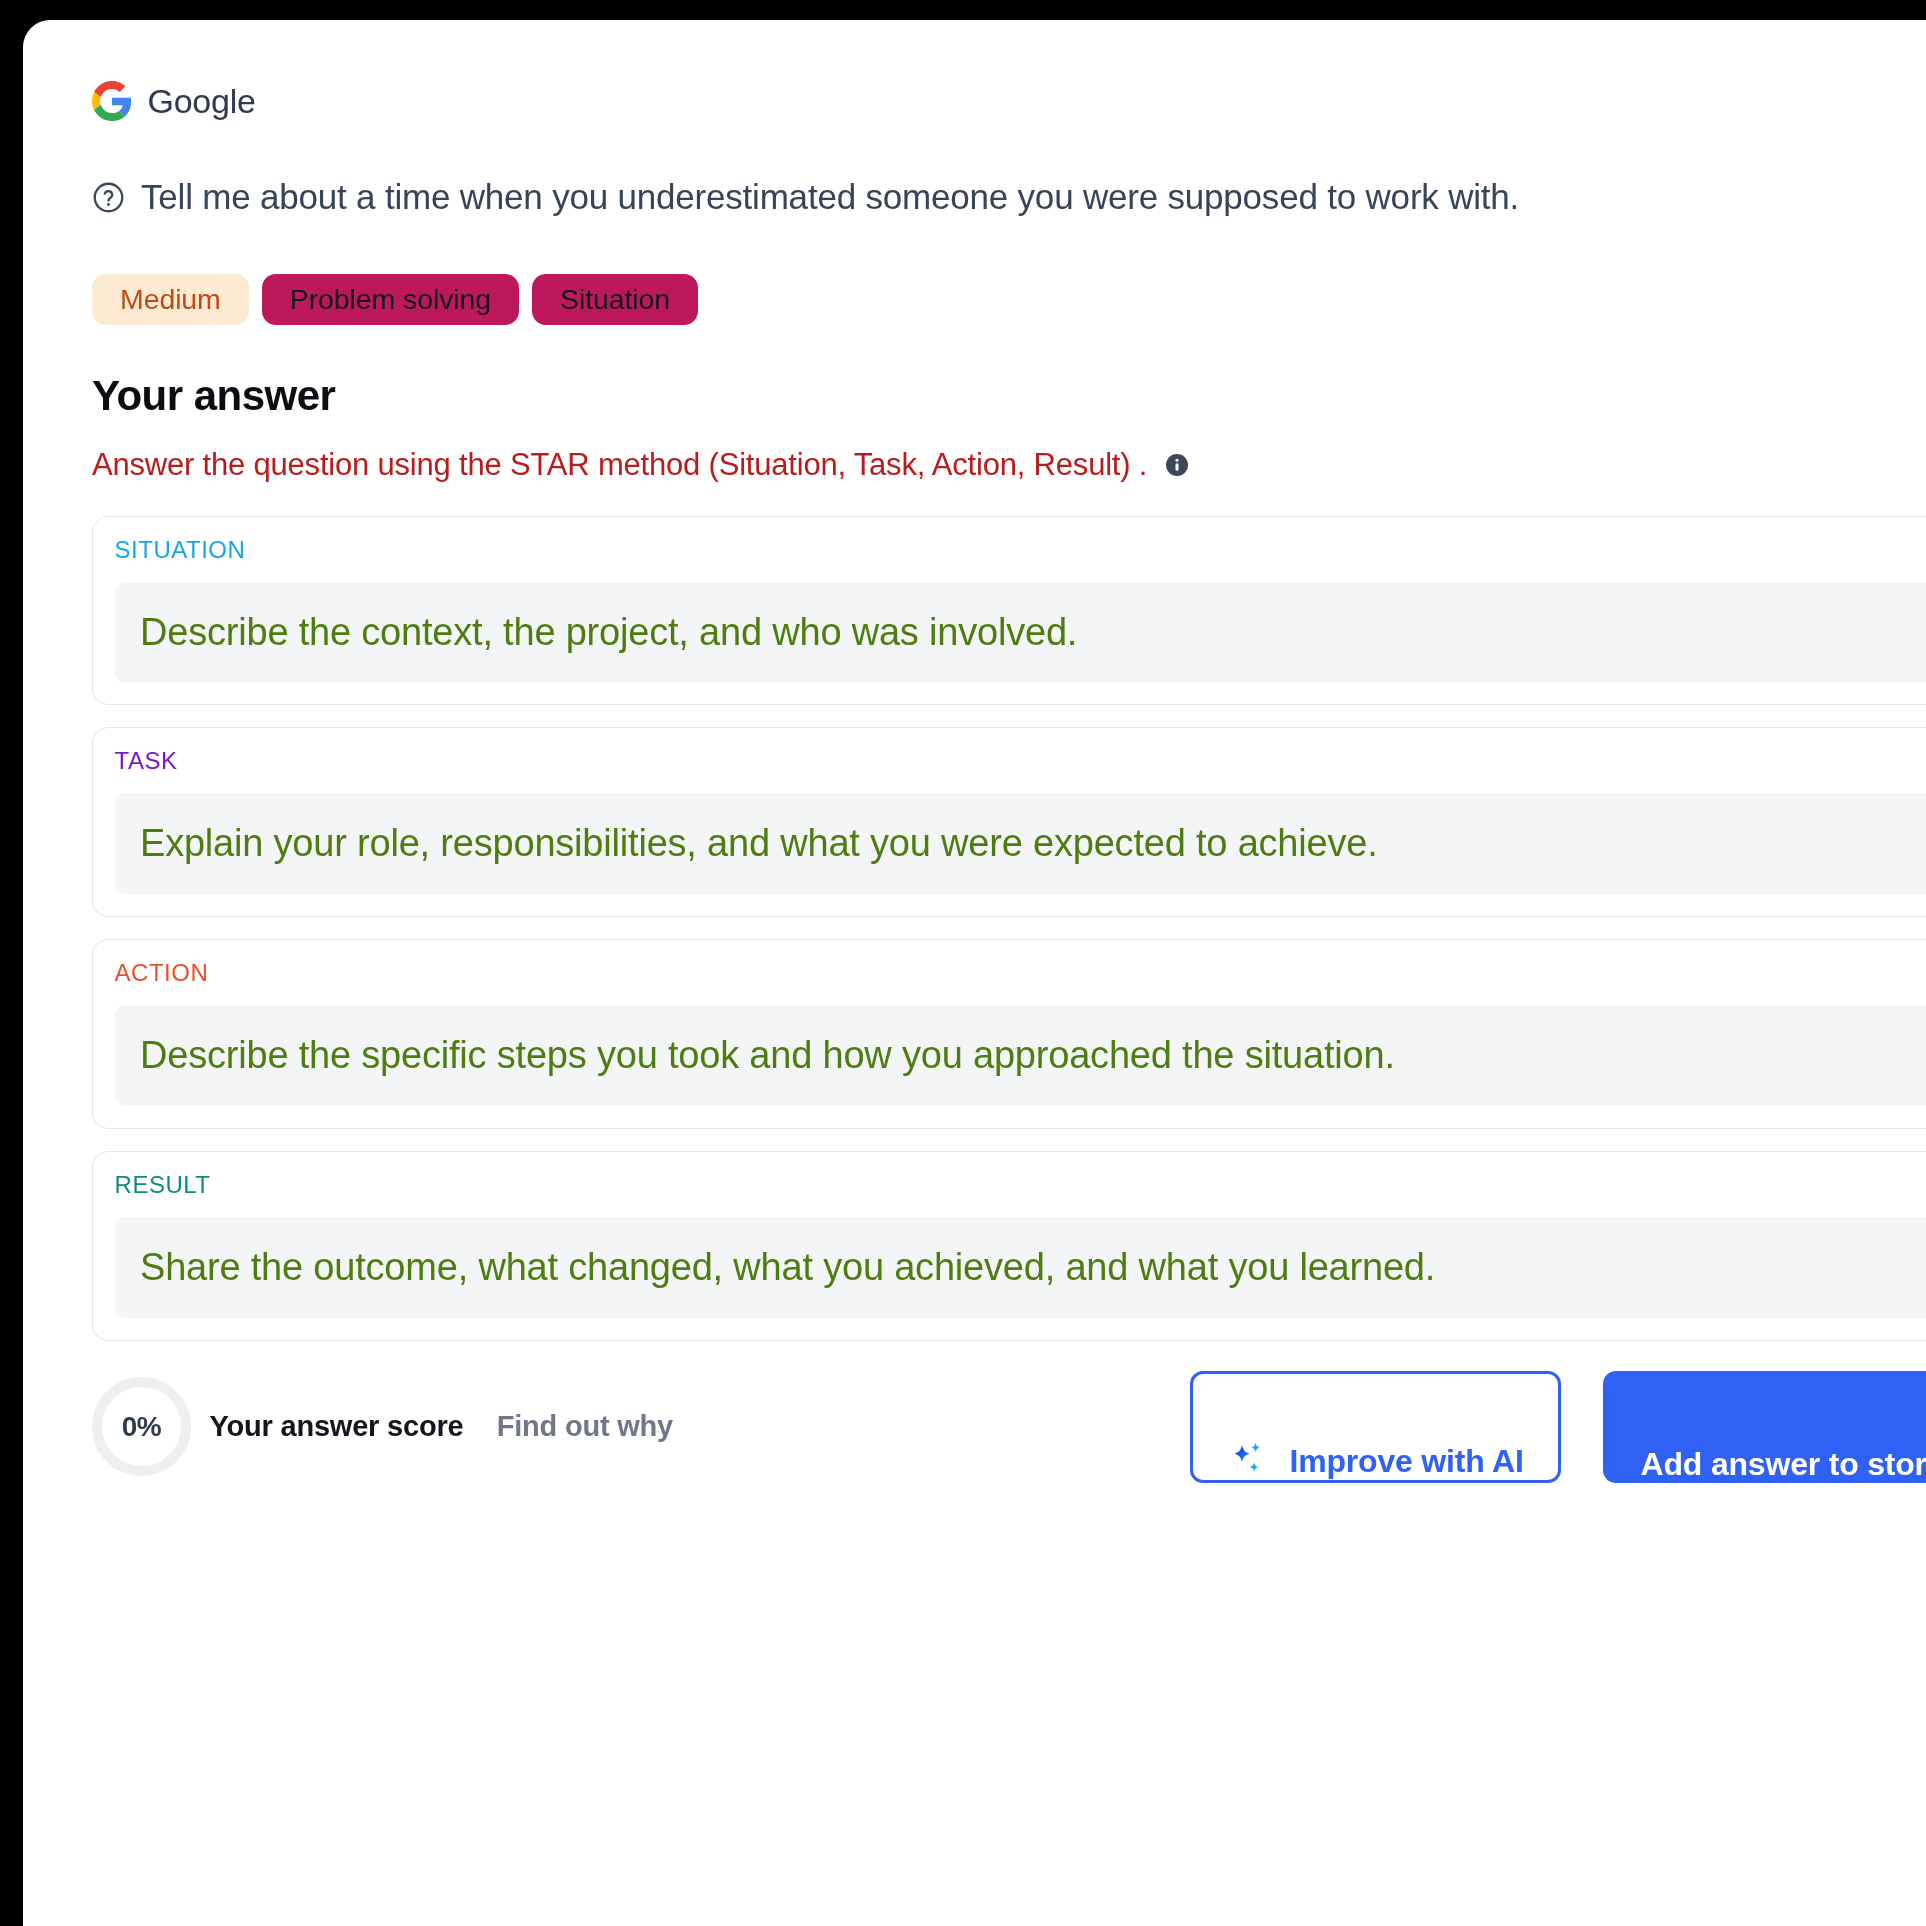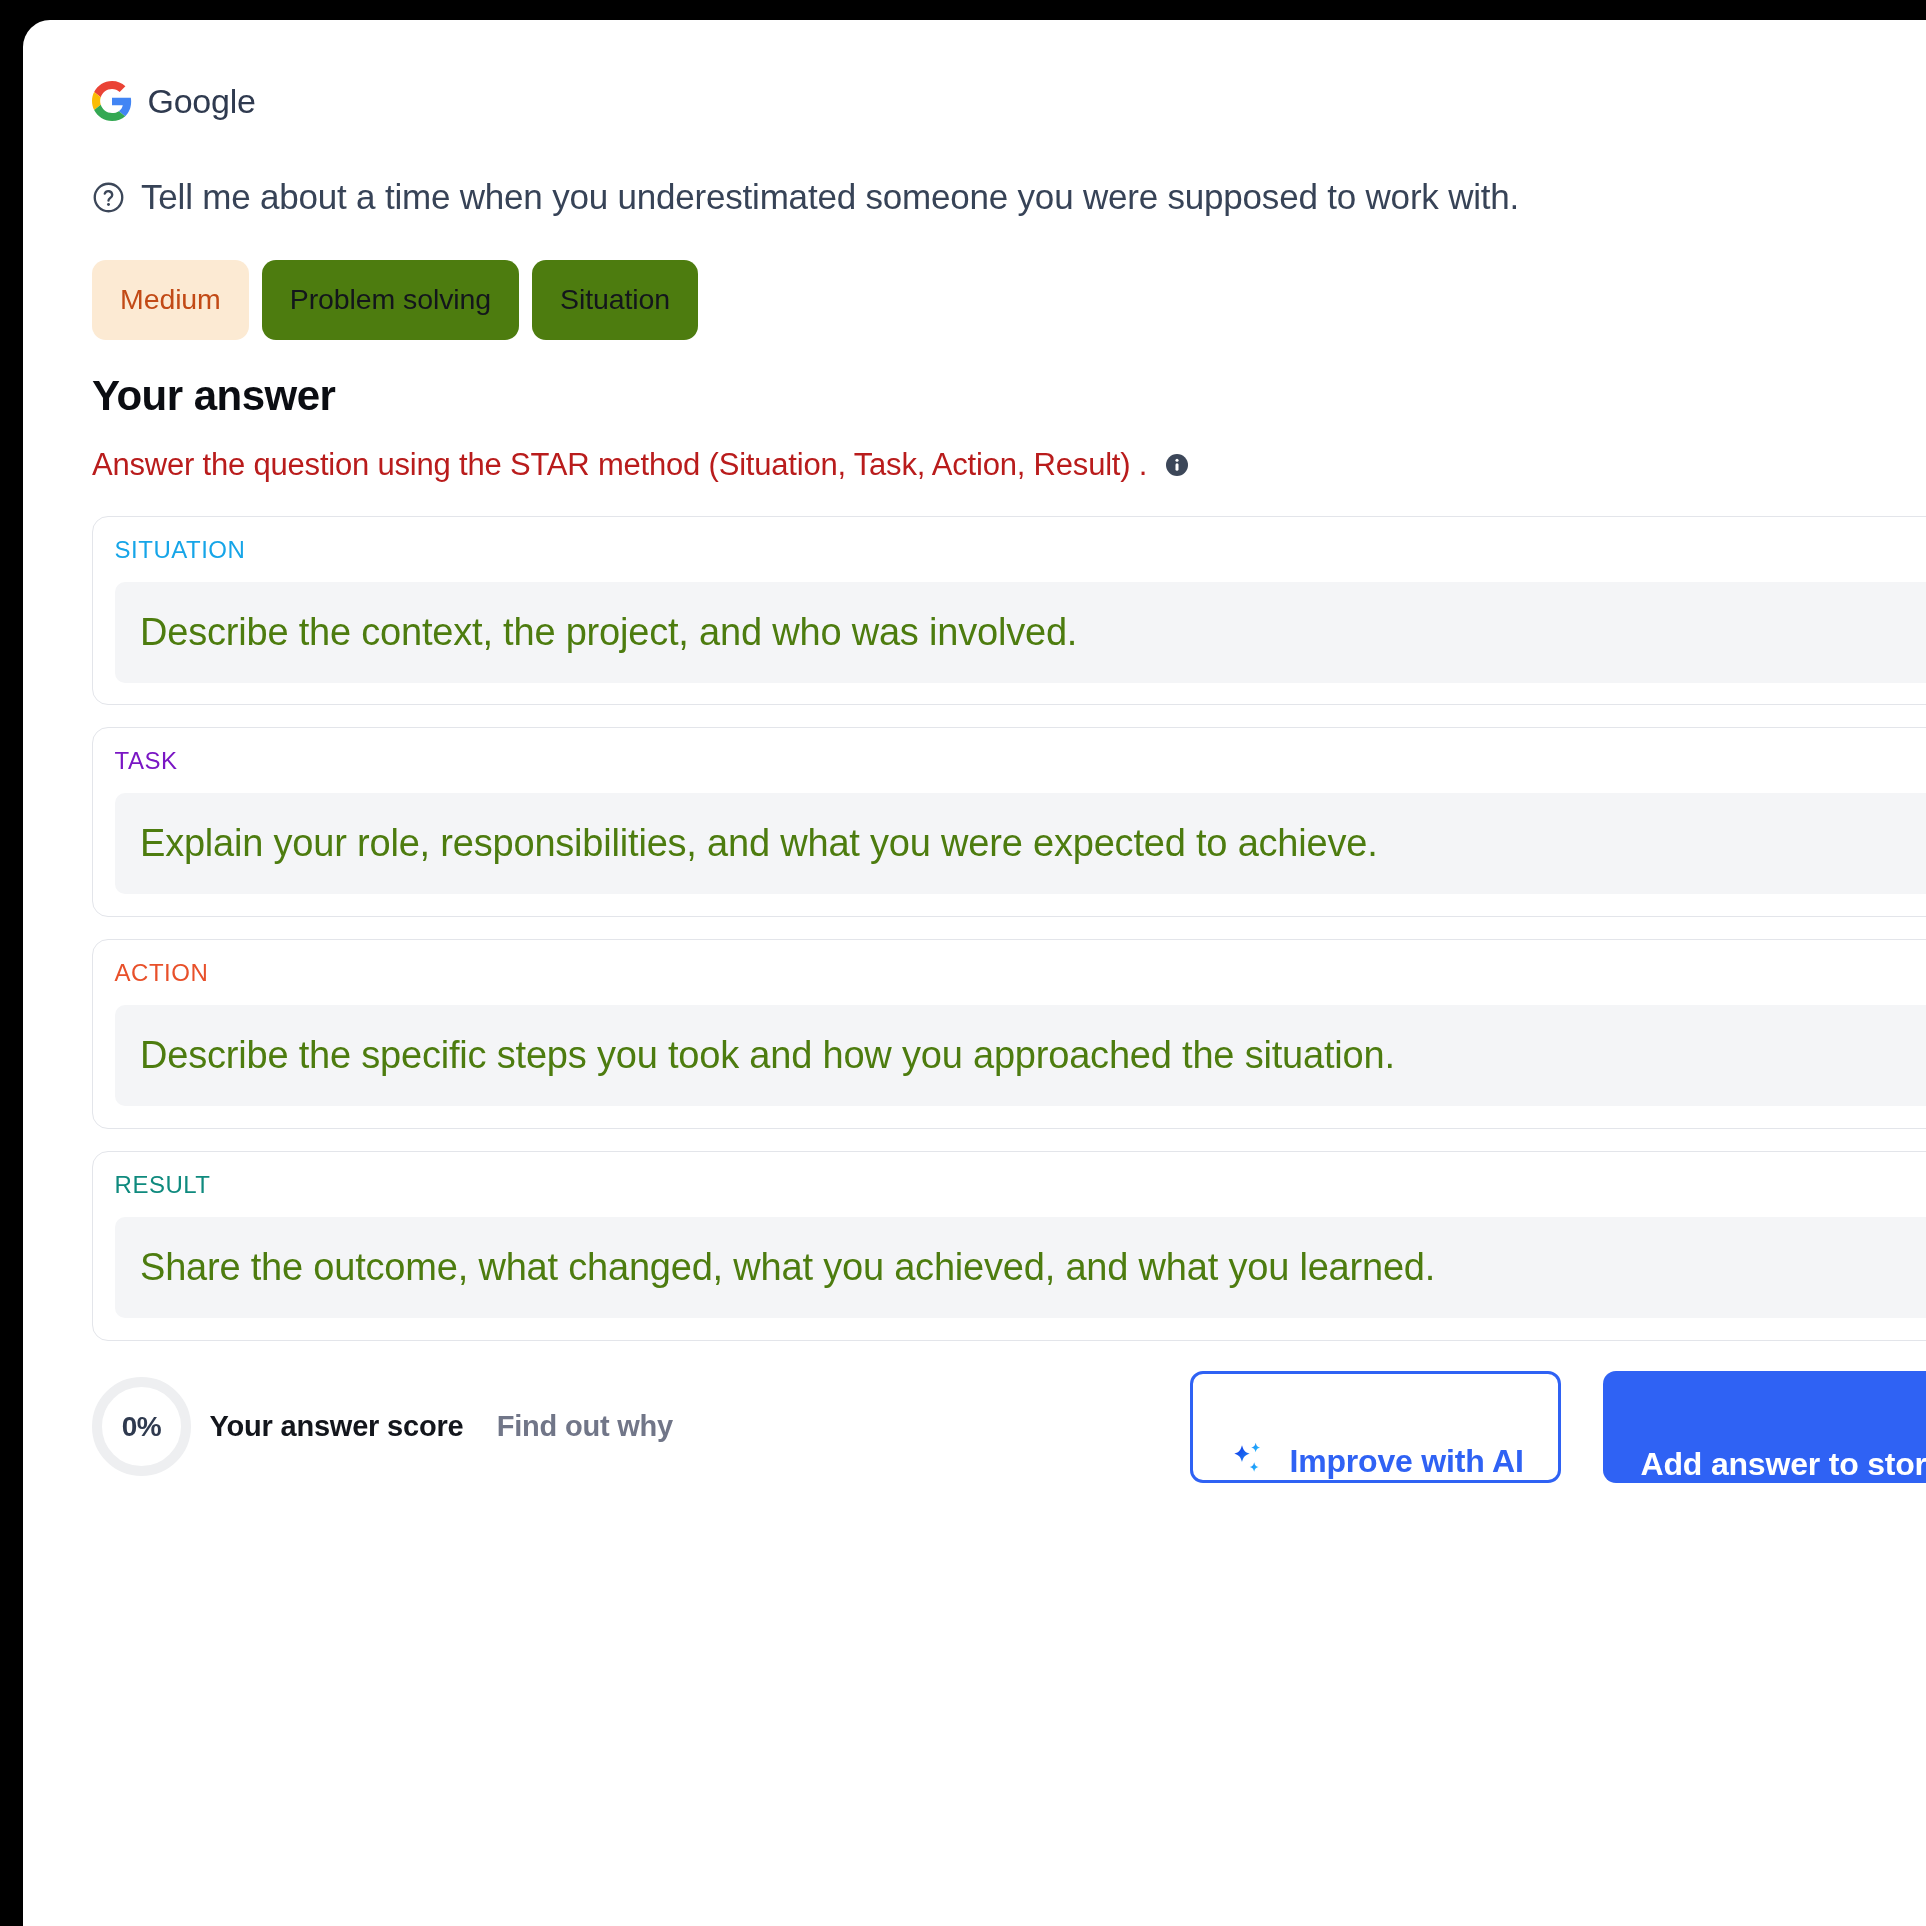--- a/index.html
+++ b/index.html
@@ -65,37 +65,37 @@
 
   
   .chips {
     display: flex;
     align-items: center;
     gap: 13px;
     margin-top: 49px;
     height: 65px;
   }
   .chip {
-    height: 80px;
+    height: 51px;
     display: inline-flex;
     align-items: center;
     justify-content: center;
     padding: 0 28px;
     border-radius: 14px;
     font-size: 28.5px;
     letter-spacing: -0.1px;
     white-space: nowrap;
     cursor: pointer;
   }
   .chip.difficulty {
     background: #fcead3;
     color: #c24a16;
   }
   .chip.topic {
-    background: #4d7c0f;
+    background: #be185d;
     color: #13161c;
   }
 
   
   .answer-heading {
     margin-top: 43px;
     font-size: 42px;
     font-weight: bold;
     color: #0b0d12;
     letter-spacing: -0.5px;

